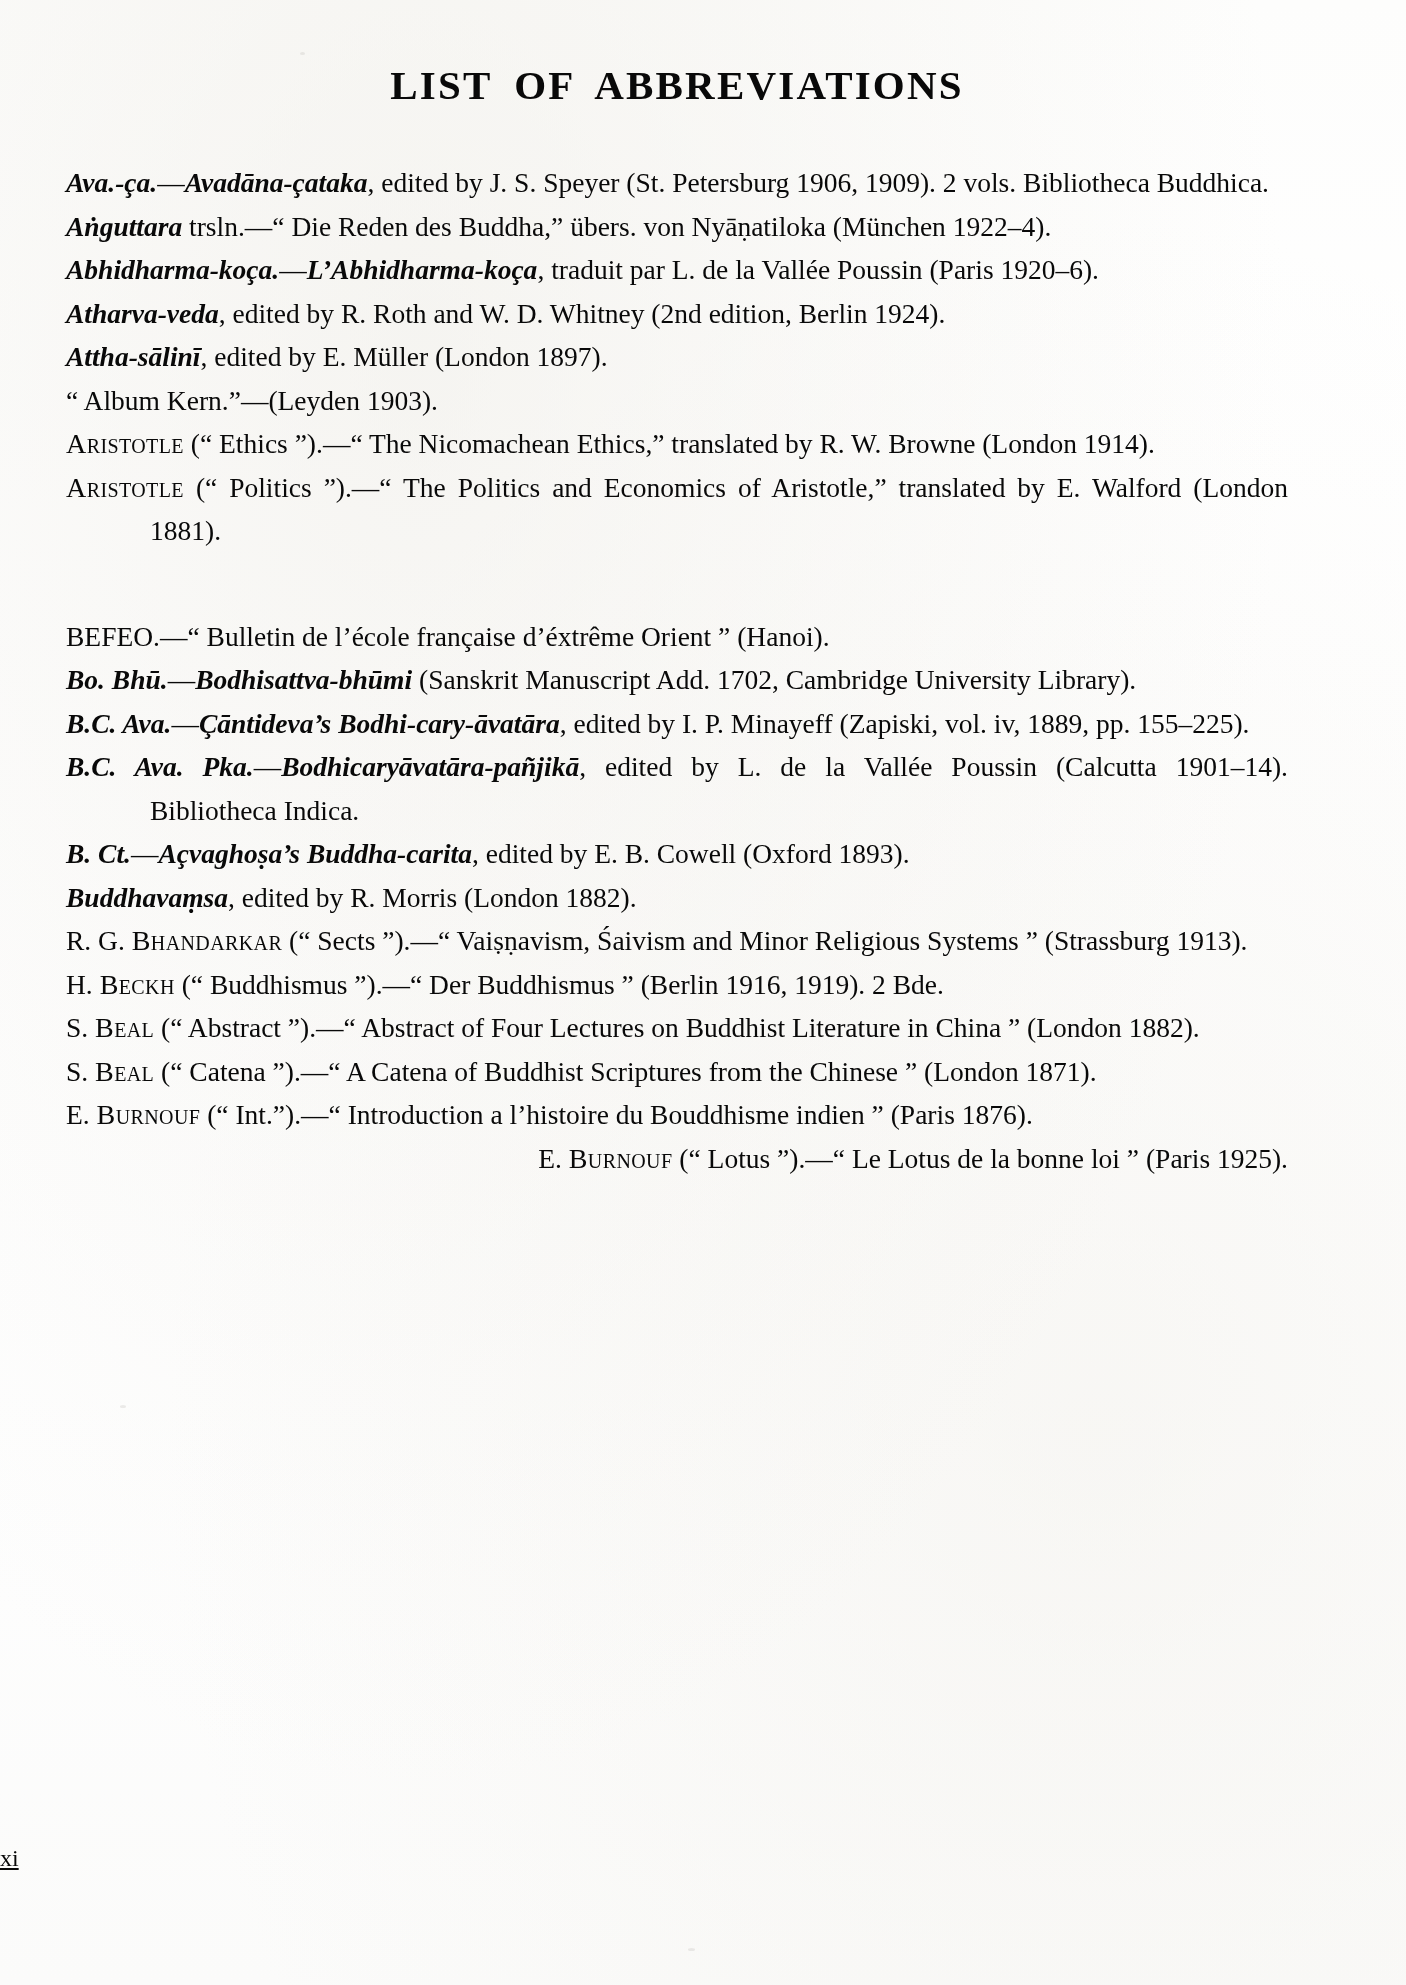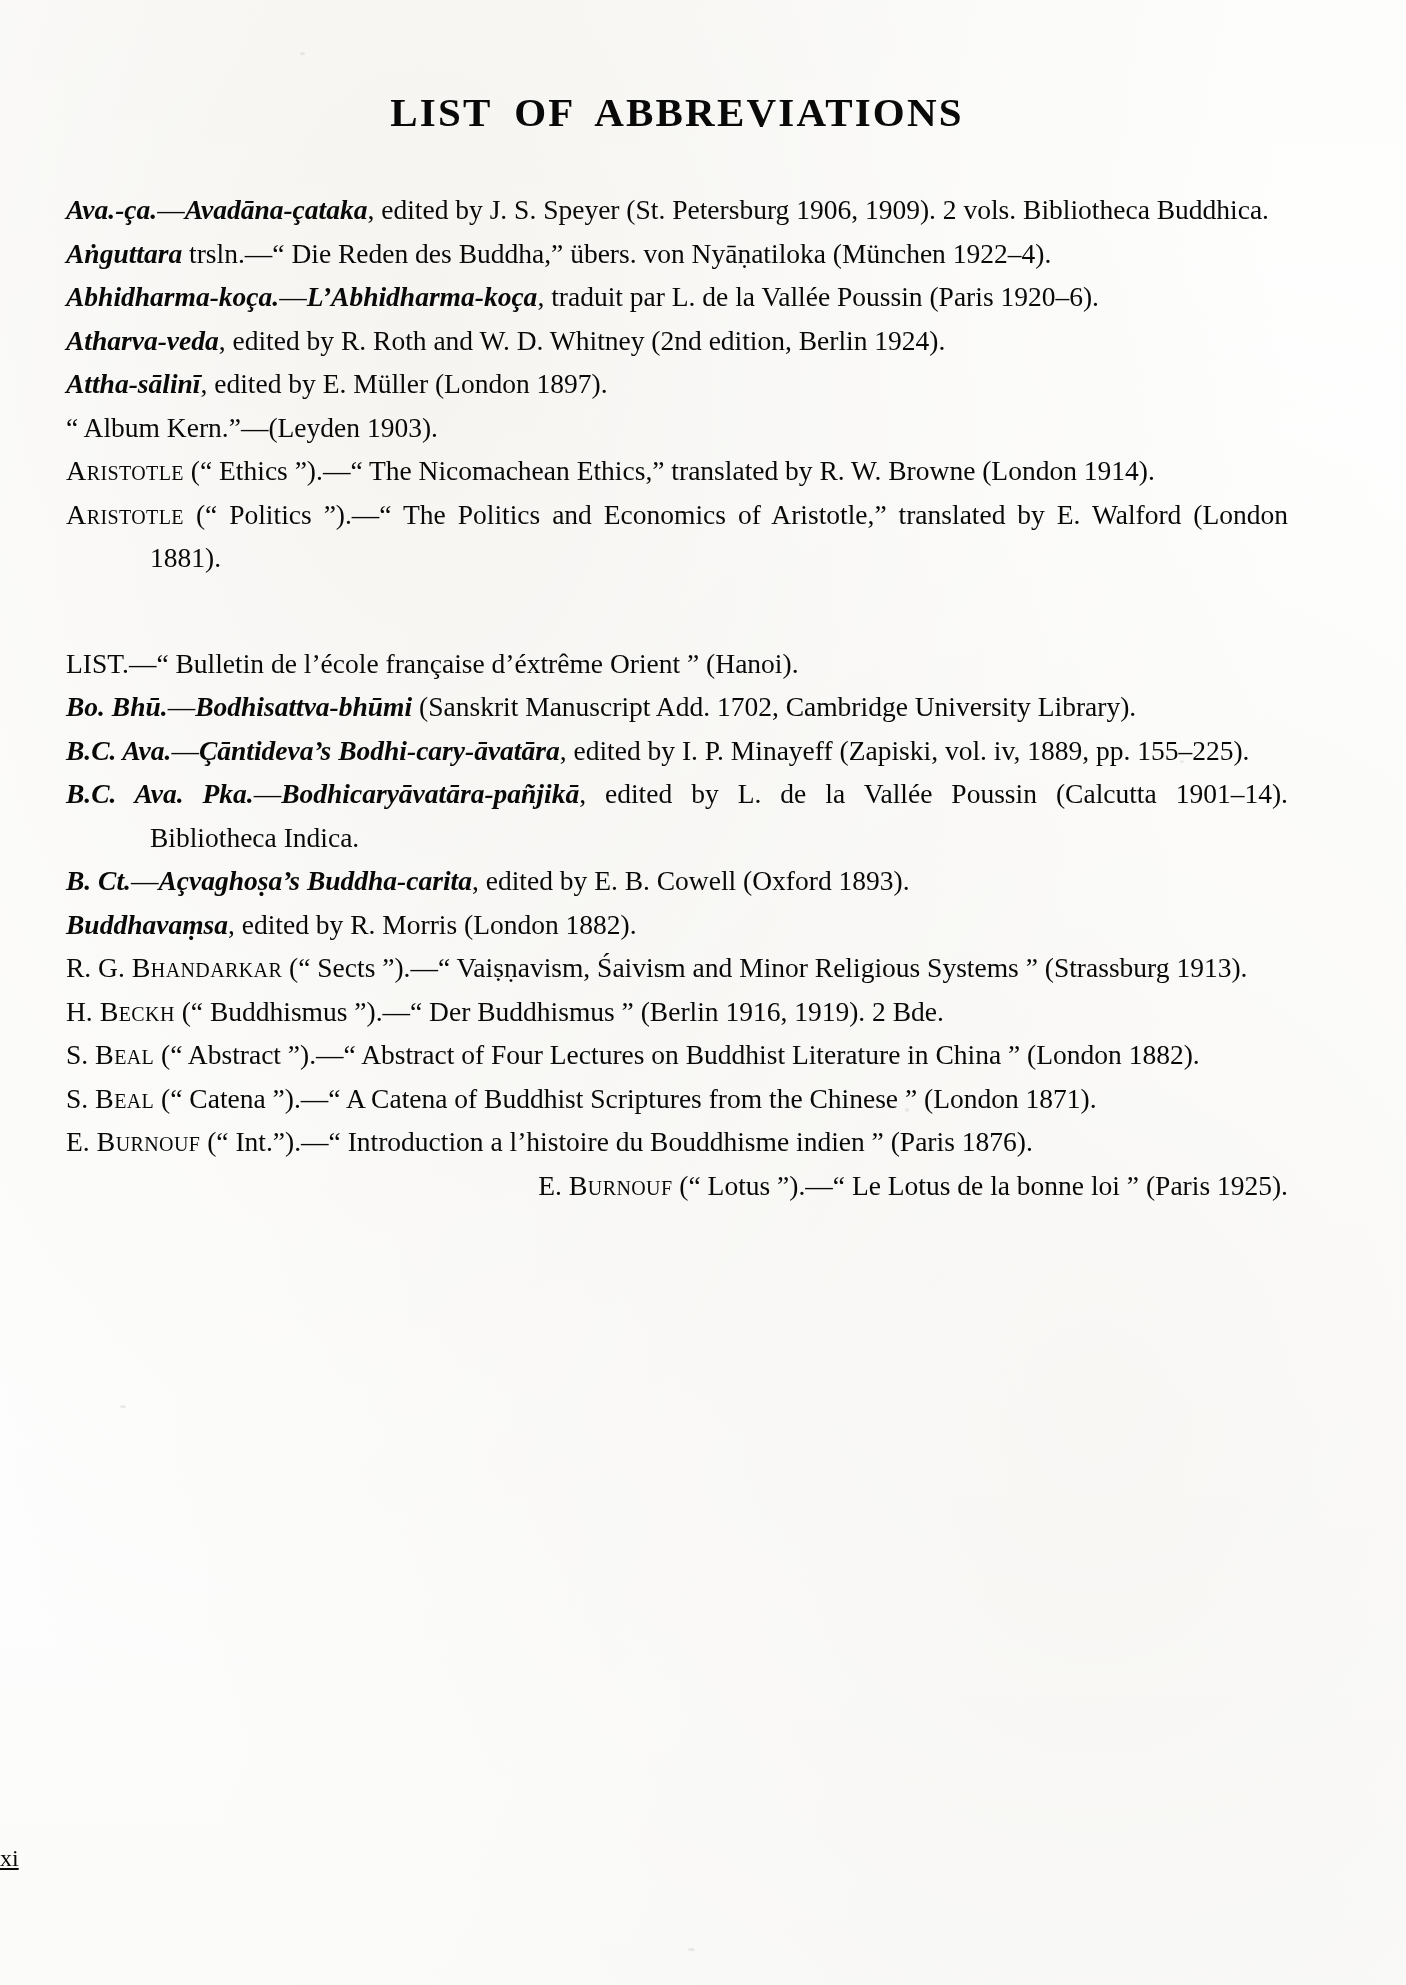--- a/index.html
+++ b/index.html
@@ -20,21 +20,21 @@
     position: absolute;
     inset: 0;
     background:
       radial-gradient(ellipse at 30% 18%, rgba(238,236,230,0.55) 0%, rgba(255,255,255,0) 62%),
       radial-gradient(ellipse at 78% 72%, rgba(240,238,232,0.45) 0%, rgba(255,255,255,0) 60%),
       linear-gradient(180deg, #fdfdfc 0%, #ffffff 26%, #fefefe 70%, #fbfbfa 100%);
   }
   .textblock {
     position: absolute;
     left: 66px;
-    top: 88px;
+    top: 61px;
     width: 1222px;
   }
   h1.page-title {
     font-size: 41px;
     font-weight: 700;
     text-align: center;
     letter-spacing: 2.2px;
     word-spacing: 10px;
     margin: 0 0 52px 0;
     padding: 0;
@@ -94,21 +94,21 @@
     <div class="entries" id="entries-root">
         <p class="entry"><span class="it">Ava.-ça.</span><span><span>—</span><span class="it">Avadāna-çataka</span><span>, edited by J. S. Speyer (St. Petersburg 1906, 1909). 2 vols. Bibliotheca Buddhica.</span></span></p>
         <p class="entry"><span class="it">Aṅguttara</span><span> trsln.—“ Die Reden des Buddha,” übers. von Nyāṇatiloka (München 1922–4).</span></p>
         <p class="entry"><span class="it">Abhidharma-koça.</span><span><span>—</span><span class="it">L’Abhidharma-koça</span><span>, traduit par L. de la Vallée Poussin (Paris 1920–6).</span></span></p>
         <p class="entry"><span class="it">Atharva-veda</span><span>, edited by R. Roth and W. D. Whitney (2nd edition, Berlin 1924).</span></p>
         <p class="entry"><span class="it">Attha-sālinī</span><span>, edited by E. Müller (London 1897).</span></p>
         <p class="entry"><span>“ Album Kern.”</span><span>—(Leyden 1903).</span></p>
         <p class="entry"><span class="sc">Aristotle</span><span> (“ Ethics ”).—“ The Nicomachean Ethics,” translated by R. W. Browne (London 1914).</span></p>
         <p class="entry"><span class="sc">Aristotle</span><span> (“ Politics ”).—“ The Politics and Economics of Aristotle,” translated by E. Walford (London 1881).</span></p>
         <div class="block-gap"></div>
-        <p class="entry"><span>LIST.</span><span>—“ Bulletin de l’école française d’éxtrême Orient ” (Hanoi).</span></p>
+        <p class="entry"><span>BEFEO.</span><span>—“ Bulletin de l’école française d’éxtrême Orient ” (Hanoi).</span></p>
         <p class="entry"><span class="it">Bo. Bhū.</span><span><span>—</span><span class="it">Bodhisattva-bhūmi </span><span>(Sanskrit Manuscript Add. 1702, Cambridge University Library).</span></span></p>
         <p class="entry"><span class="it">B.C. Ava.</span><span><span>—</span><span class="it">Çāntideva’s Bodhi-cary-āvatāra</span><span>, edited by I. P. Minayeff (Zapiski, vol. iv, 1889, pp. 155–225).</span></span></p>
         <p class="entry"><span class="it">B.C. Ava. Pka.</span><span><span>—</span><span class="it">Bodhicaryāvatāra-pañjikā</span><span>, edited by L. de la Vallée Poussin (Calcutta 1901–14). Bibliotheca Indica.</span></span></p>
         <p class="entry"><span class="it">B. Ct.</span><span><span>—</span><span class="it">Açvaghoṣa’s Buddha-carita</span><span>, edited by E. B. Cowell (Oxford 1893).</span></span></p>
         <p class="entry"><span class="it">Buddhavaṃsa</span><span>, edited by R. Morris (London 1882).</span></p>
         <p class="entry"><span><span>R. G. </span><span class="sc">Bhandarkar</span></span><span> (“ Sects ”).—“ Vaiṣṇavism, Śaivism and Minor Religious Systems ” (Strassburg 1913).</span></p>
         <p class="entry"><span><span>H. </span><span class="sc">Beckh</span></span><span> (“ Buddhismus ”).—“ Der Buddhismus ” (Berlin 1916, 1919). 2 Bde.</span></p>
         <p class="entry"><span><span>S. </span><span class="sc">Beal</span></span><span> (“ Abstract ”).—“ Abstract of Four Lectures on Buddhist Literature in China ” (London 1882).</span></p>
         <p class="entry"><span><span>S. </span><span class="sc">Beal</span></span><span> (“ Catena ”).—“ A Catena of Buddhist Scriptures from the Chinese ” (London 1871).</span></p>
         <p class="entry"><span><span>E. </span><span class="sc">Burnouf</span></span><span> (“ Int.”).—“ Introduction a l’histoire du Bouddhisme indien ” (Paris 1876).</span></p>

